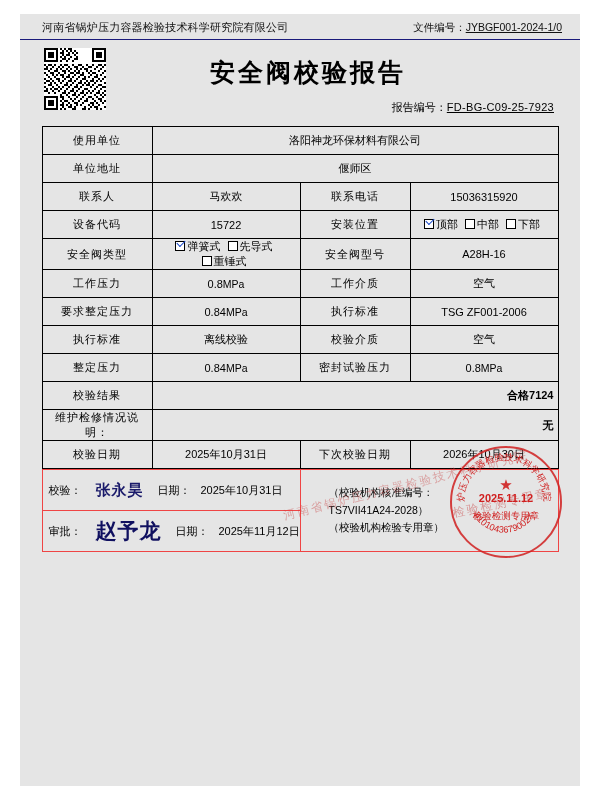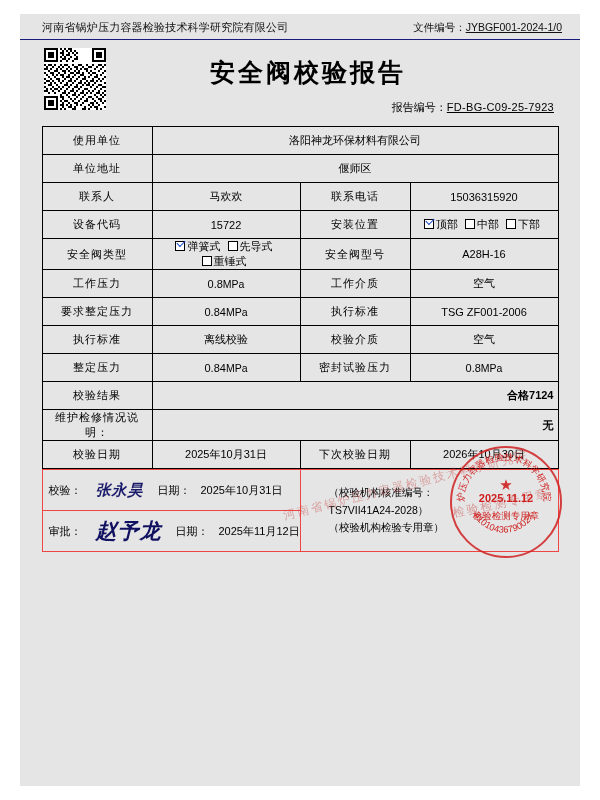--- a/index.html
+++ b/index.html
@@ -172,21 +172,20 @@
   }
   .sig-line {
     display: flex;
     align-items: center;
     gap: 4px;
     white-space: nowrap;
   }
   .sig-name {
     font-family: "Liberation Serif", serif;
     font-size: 15px;
-    font-style: italic;
     font-weight: bold;
     color: #1a1a6a;
     padding: 0 10px;
     letter-spacing: 1px;
   }
   .sig-name.big {
     font-size: 21px;
     color: #101060;
   }
   .sig-date {

